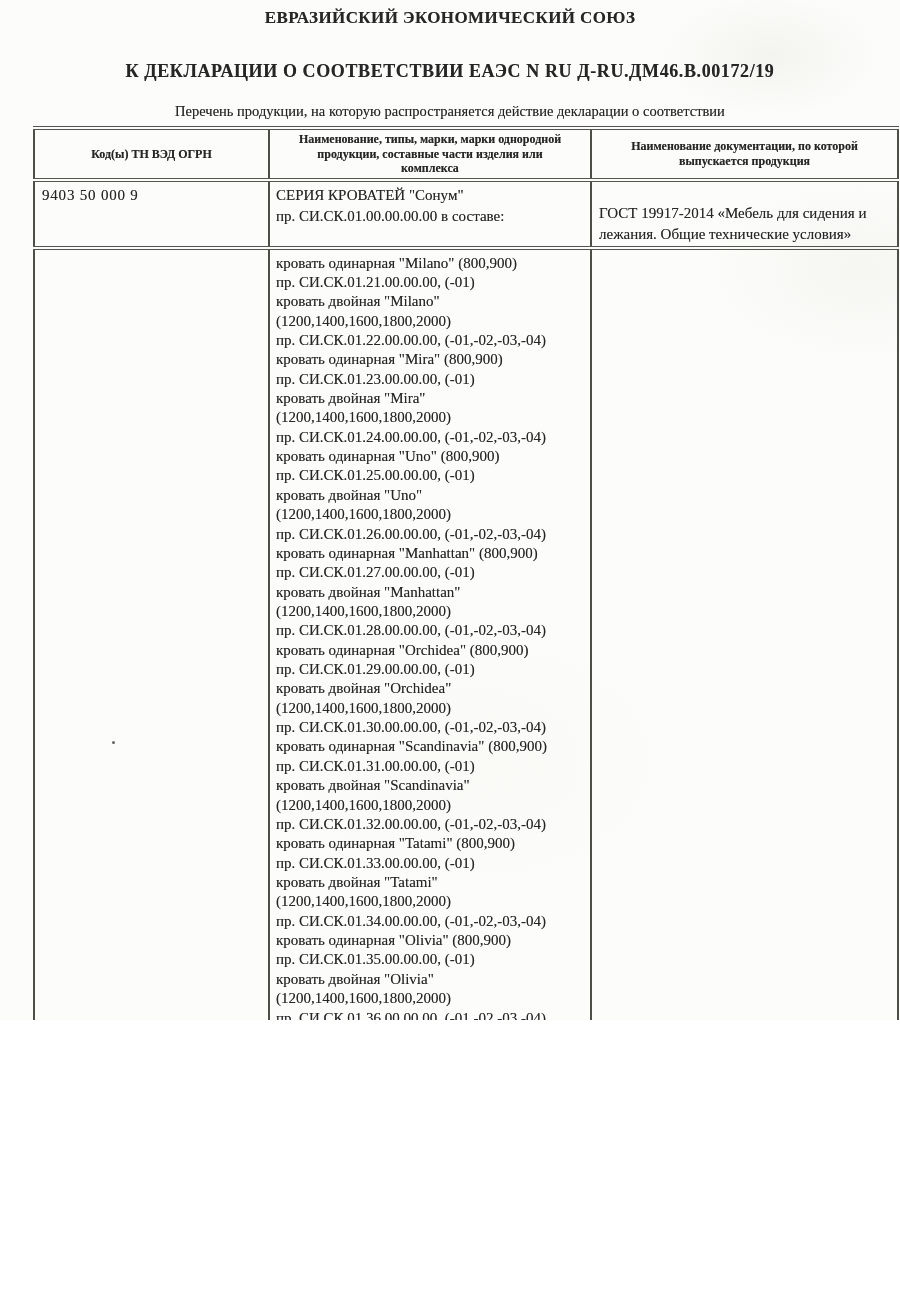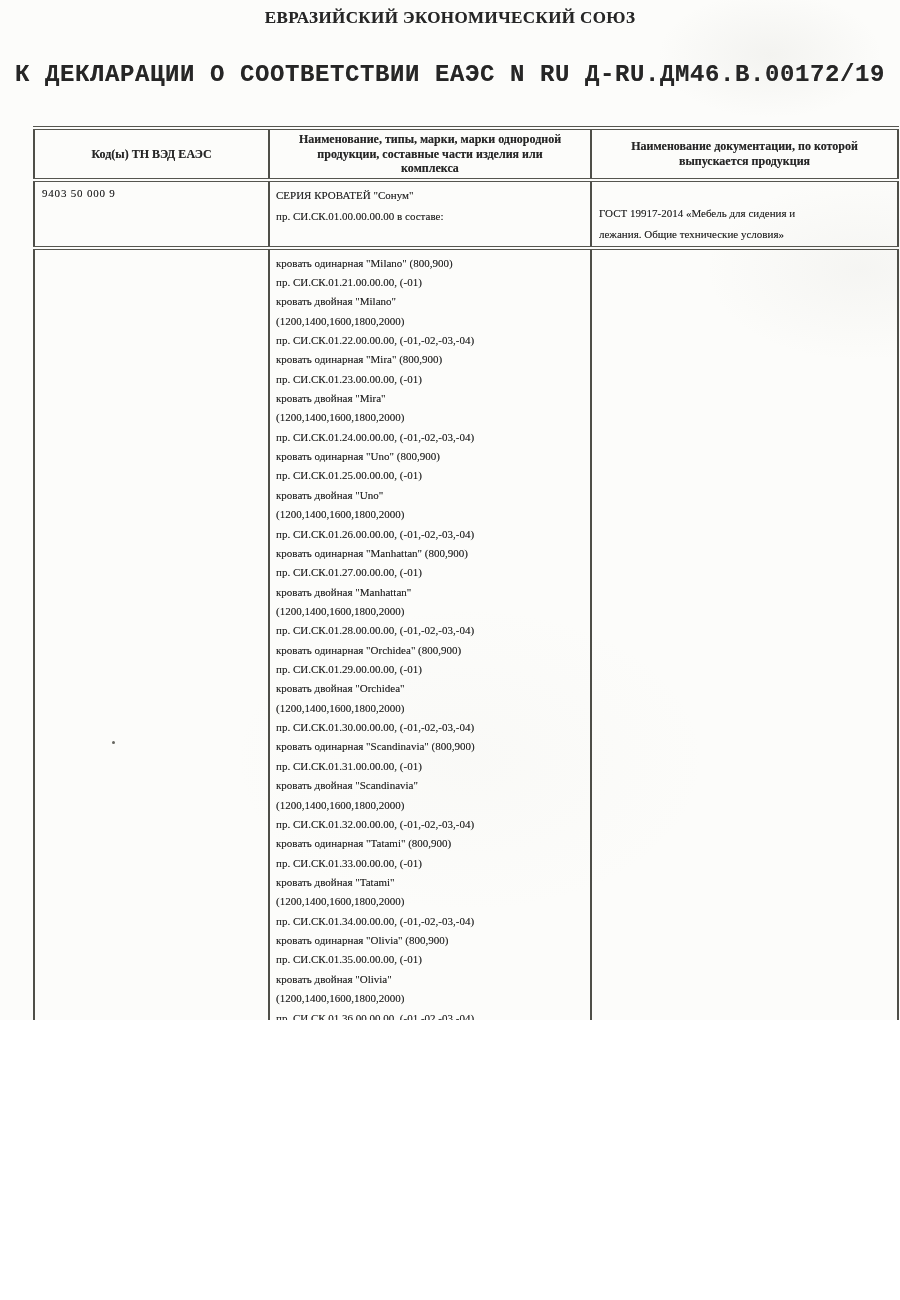--- a/index.html
+++ b/index.html
@@ -12,37 +12,37 @@
     background:
       radial-gradient(160px 90px at 770px 55px, rgba(165,165,155,.10), transparent 70%),
       radial-gradient(220px 130px at 860px 270px, rgba(165,165,155,.08), transparent 70%),
       radial-gradient(340px 220px at 470px 760px, rgba(200,200,190,.05), transparent 70%),
       #fcfcfa;
     text-shadow: 0 0 .6px rgba(45,45,45,.5);
   }
   .hline { position:absolute; left:0; width:100%; text-align:center; font-weight:bold; }
   .title1 { top:8px;  font-size:17px;   letter-spacing:.4px; }
   .title2 { top:35px; font-size:15.5px; }
-  .title3 { top:61px; font-size:24px;   letter-spacing:.6px;font-family:Liberation Mono, monospace; }
+  .title3 { top:61px; font-size:18px;   letter-spacing:.6px; }
   .caption { position:absolute; top:103px; left:0; width:100%; text-align:center; font-size:14.5px; }
 
   .doc-table {
     position:absolute; left:33px; top:126px; width:864px; z-index:2;
     table-layout:fixed; border-collapse:collapse;
   }
   .doc-table th, .doc-table td {
     border-left:2px solid #4e4e48; border-right:2px solid #4e4e48;
     border-top:4px double #55554f; border-bottom:4px double #55554f;
     overflow:hidden;
   }
   .doc-table th {
     height:44px; font-size:12px; font-weight:bold; text-align:center;
     vertical-align:middle; line-height:14.5px; white-space:pre-line; padding:2px;
   }
-  .doc-table td { vertical-align:top; font-size:11px; }
+  .doc-table td { vertical-align:top; font-size:15px; }
   .row-first td { height:49px; }
   .row-list td { height:975px; }
   .cell-code { padding:5px 4px 0 7px; font-size:16px; letter-spacing:.8px; }
   .cell-name { padding:3px 2px 0 6px; line-height:21px; white-space:pre-line; }
   .cell-docs { padding:21px 2px 0 7px; line-height:21.5px; white-space:pre-line; }
   .row-list .cell-name { line-height:19.36px; padding-top:4px; }
 
   .speck { position:absolute; left:112px; top:741px; width:3px; height:3px;
            border-radius:50%; background:#4a4a44; opacity:.85; z-index:2; }
 
@@ -65,30 +65,31 @@
                  font-size:8.5px; letter-spacing:1px; color:#4a4a45; z-index:2; }
 </style>
 </head>
 <body>
 
 <div class="page">
 
   <div class="hline title1">ЕВРАЗИЙСКИЙ ЭКОНОМИЧЕСКИЙ СОЮЗ</div>
   <div class="hline title3">К ДЕКЛАРАЦИИ О СООТВЕТСТВИИ ЕАЭС N RU Д-RU.ДМ46.В.00172/19</div>
 
+  <div class="caption">Перечень продукции, на которую распространяется действие декларации о соответствии</div>
 
   <table class="doc-table">
     <colgroup>
       <col style="width:235px">
         <col style="width:322px">
         <col style="width:307px">
     </colgroup>
     <thead>
       <tr>
-        <th>Код(ы) ТН ВЭД ЕАЭС</th>
+        <th>Код(ы) ТН ВЭД ОГРН</th>
         <th>Наименование, типы, марки, марки однородной
 продукции, составные части изделия или
 комплекса</th>
         <th>Наименование документации, по которой
 выпускается продукция</th>
       </tr>
     </thead>
     <tbody>
       <tr class="row-first">
         <td class="cell-code">9403 50 000 9</td>

